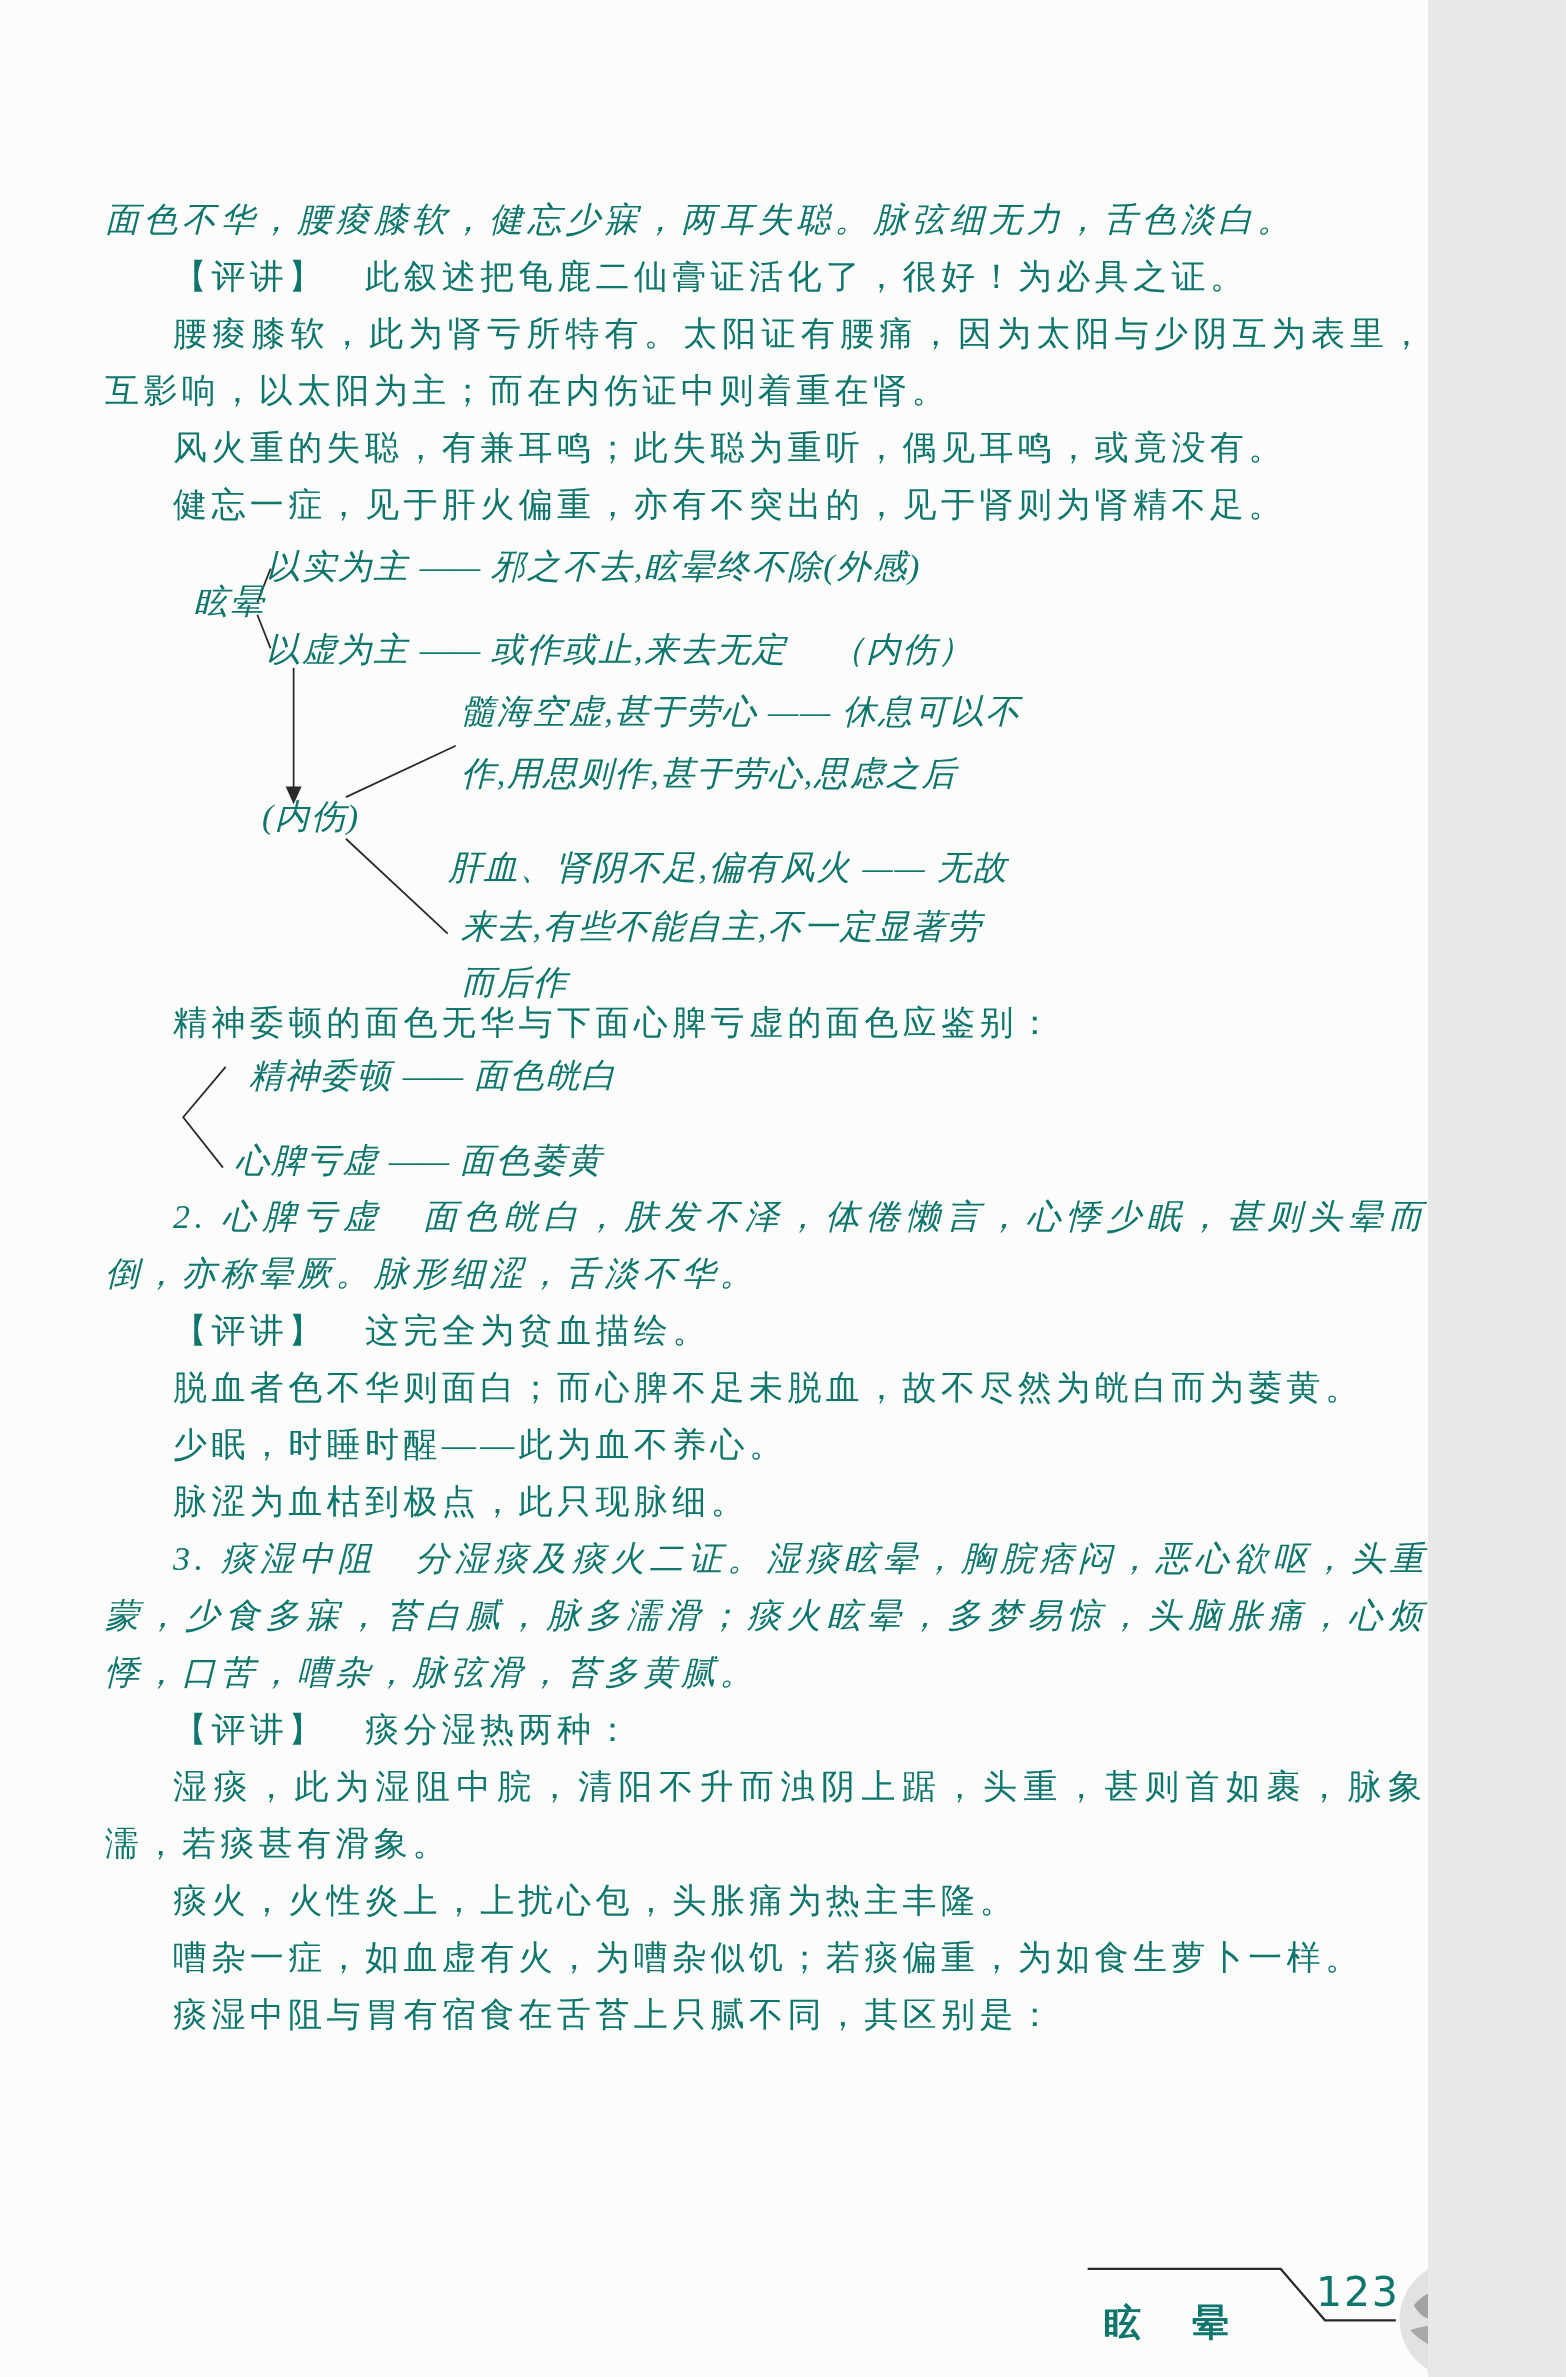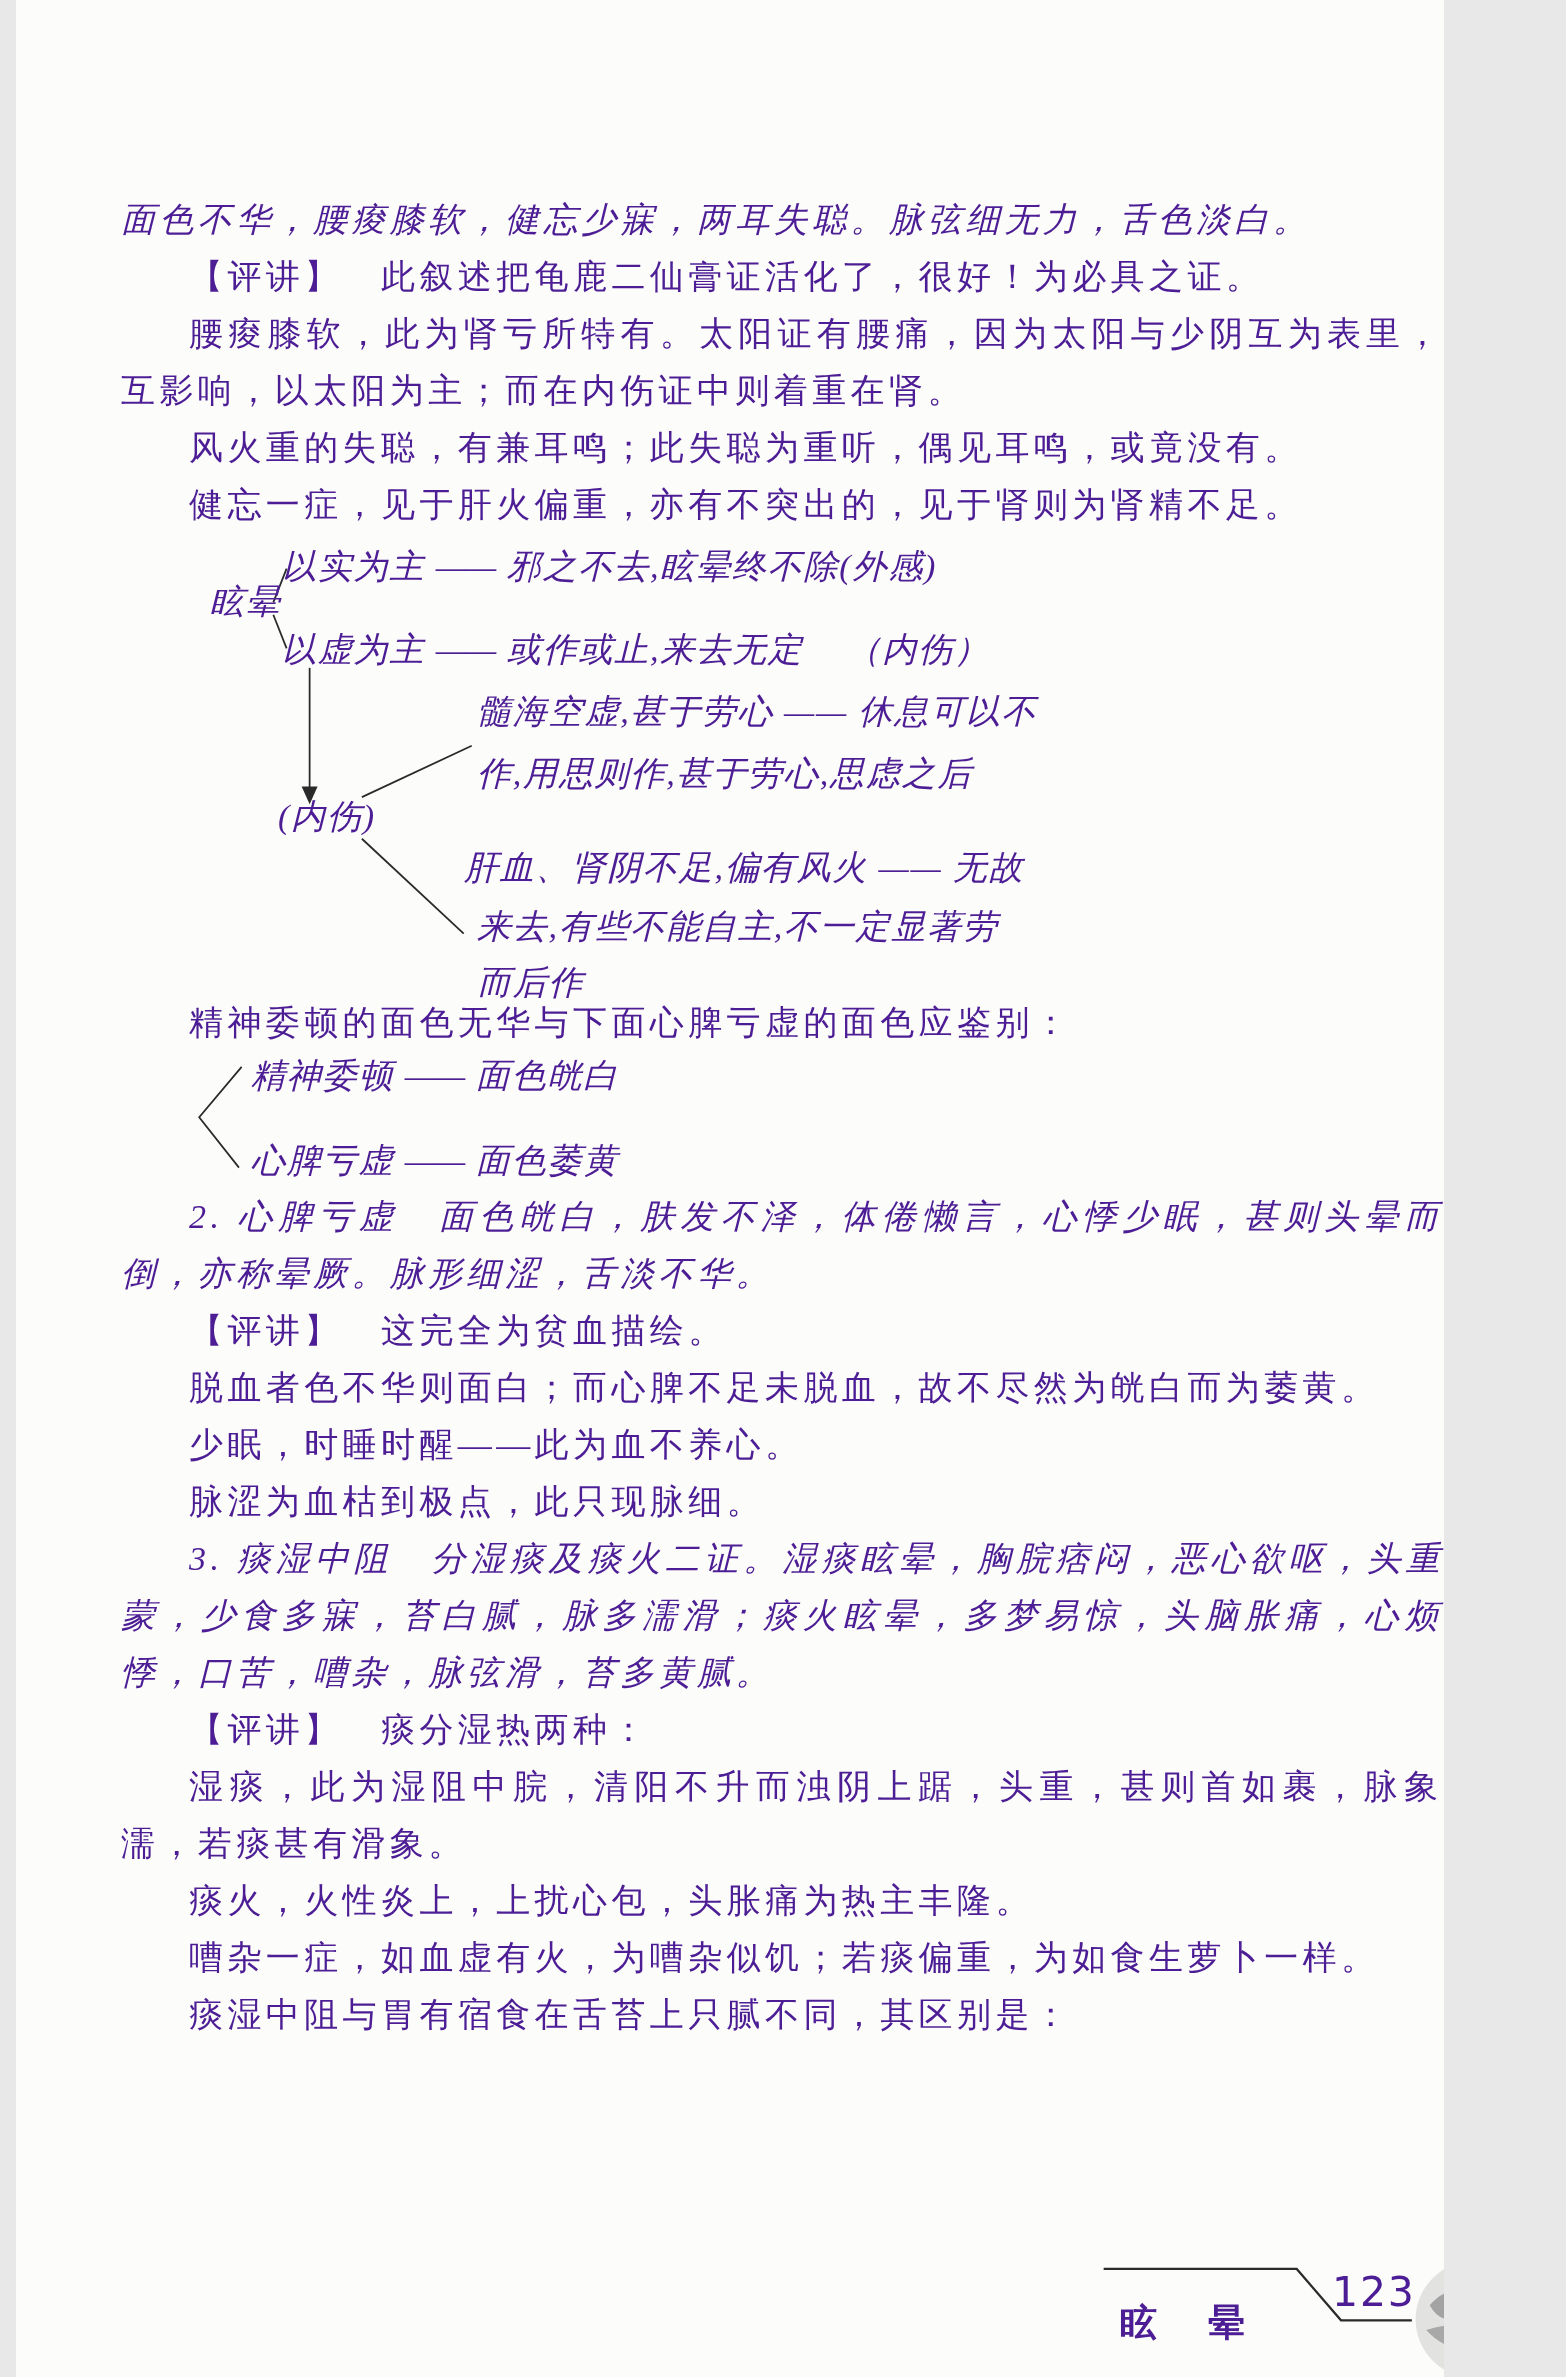--- a/index.html
+++ b/index.html
@@ -1,23 +1,22 @@
 <!DOCTYPE html>
 <html style="font-size:14px"><head>
 <meta charset="utf-8">
 <style>
   html,body { margin:0; padding:0; background:#e8e8e8; }
   .page {
     position:relative;
     width:1428px; height:2377px;
     background:#fcfcfa;
     font-family:"Liberation Serif","DejaVu Serif",serif;
-    color:#4c1d95;
+    color:#0f766e;
     overflow:hidden;
-    margin-left:16px;
   }
   .content { position:absolute; left:105px; top:191px; width:1362px; }
   p.para {
     margin:0;
     font-size:34px;
     line-height:57px;
     letter-spacing:4.4px;
     text-align:justify;
     text-indent:2em;
   }
@@ -75,21 +74,21 @@
       <div class="d-abs" style="left:356px; top:376px;">来去,有些不能自主,不一定显著劳</div>
       <div class="d-abs" style="left:356px; top:432px;">而后作</div>
     </div>
 
     <p class="para">精神委顿的面色无华与下面心脾亏虚的面色应鉴别：</p>
 
     <div class="diagram2">
       <svg class="overlay" viewBox="0 0 1538 155">
         <polyline points="135,18 87,75 132,132"></polyline>
       </svg>
-      <div class="d-abs" style="left:130px; top:7px;text-align:center;"><span>精神委顿</span><span class="dash">——</span><span>面色㿠白</span></div>
+      <div class="d-abs" style="left:144px; top:7px;text-align:center;"><span>精神委顿</span><span class="dash">——</span><span>面色㿠白</span></div>
       <div class="d-abs" style="left:130px; top:92px;"><span>心脾亏虚</span><span class="dash">——</span><span>面色萎黄</span></div>
     </div>
 
     <p class="para kai">2. 心脾亏虚　面色㿠白，肤发不泽，体倦懒言，心悸少眠，甚则头晕而昏倒，亦称晕厥。脉形细涩，舌淡不华。</p>
     <p class="para">【评讲】　这完全为贫血描绘。</p>
     <p class="para">脱血者色不华则面白；而心脾不足未脱血，故不尽然为㿠白而为萎黄。</p>
     <p class="para">少眠，时睡时醒——此为血不养心。</p>
     <p class="para">脉涩为血枯到极点，此只现脉细。</p>
     <p class="para kai">3. 痰湿中阻　分湿痰及痰火二证。湿痰眩晕，胸脘痞闷，恶心欲呕，头重如蒙，少食多寐，苔白腻，脉多濡滑；痰火眩晕，多梦易惊，头脑胀痛，心烦心悸，口苦，嘈杂，脉弦滑，苔多黄腻。</p>
     <p class="para">【评讲】　痰分湿热两种：</p>

